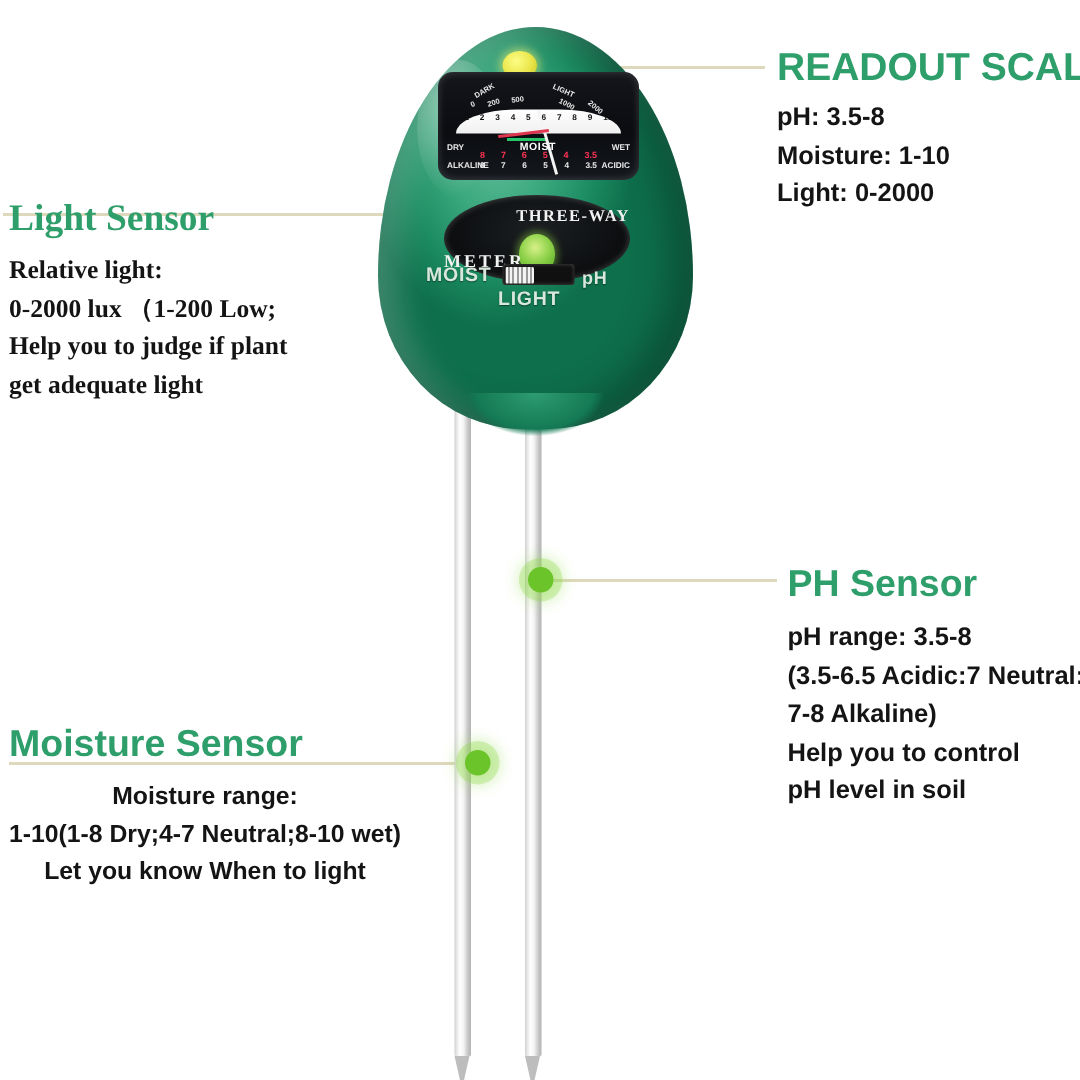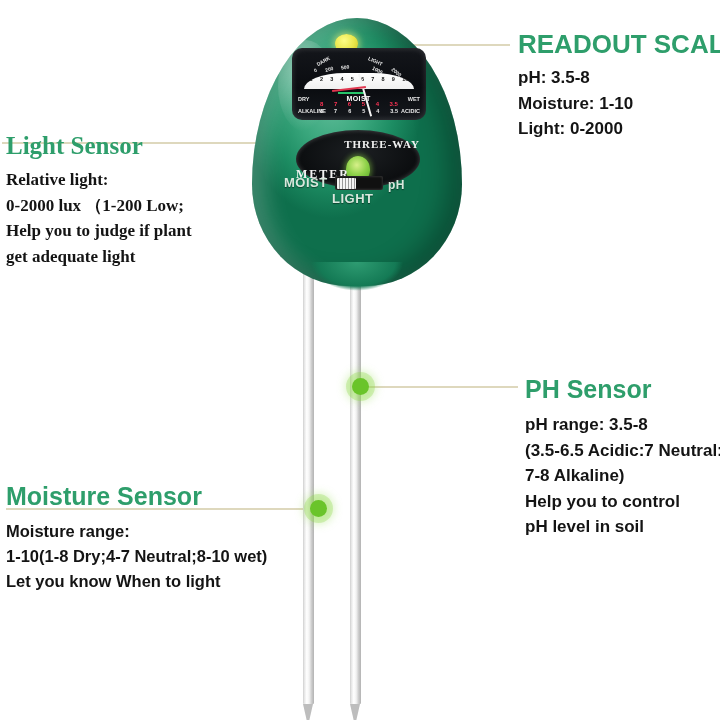--- a/index.html
+++ b/index.html
@@ -38,21 +38,21 @@
   #readout-scale .callout-title { font-size: 26px; }
   #readout-scale .callout-body { margin-top: 6px; }
 
   #light-sensor { left: 6px; top: 132px; font-family: Liberation Serif, serif; }
   #light-sensor .callout-body { margin-top: 7px; }
 
   #ph-sensor { left: 525px; top: 375px; }
   #ph-sensor .callout-body { margin-top: 9px; }
 
   #moisture-sensor { left: 6px; top: 482px; }
-  #moisture-sensor .callout-body { margin-top: 9px; }
+  #moisture-sensor .callout-body { margin-top: 9px; text-align: center; }
   #moisture-sensor .callout-body .ln { font-size: 16.5px; }
 
   
   .leader {
     position: absolute;
     height: 2px;
     background: #ded8bd;
   }
   .dot {
     position: absolute;

